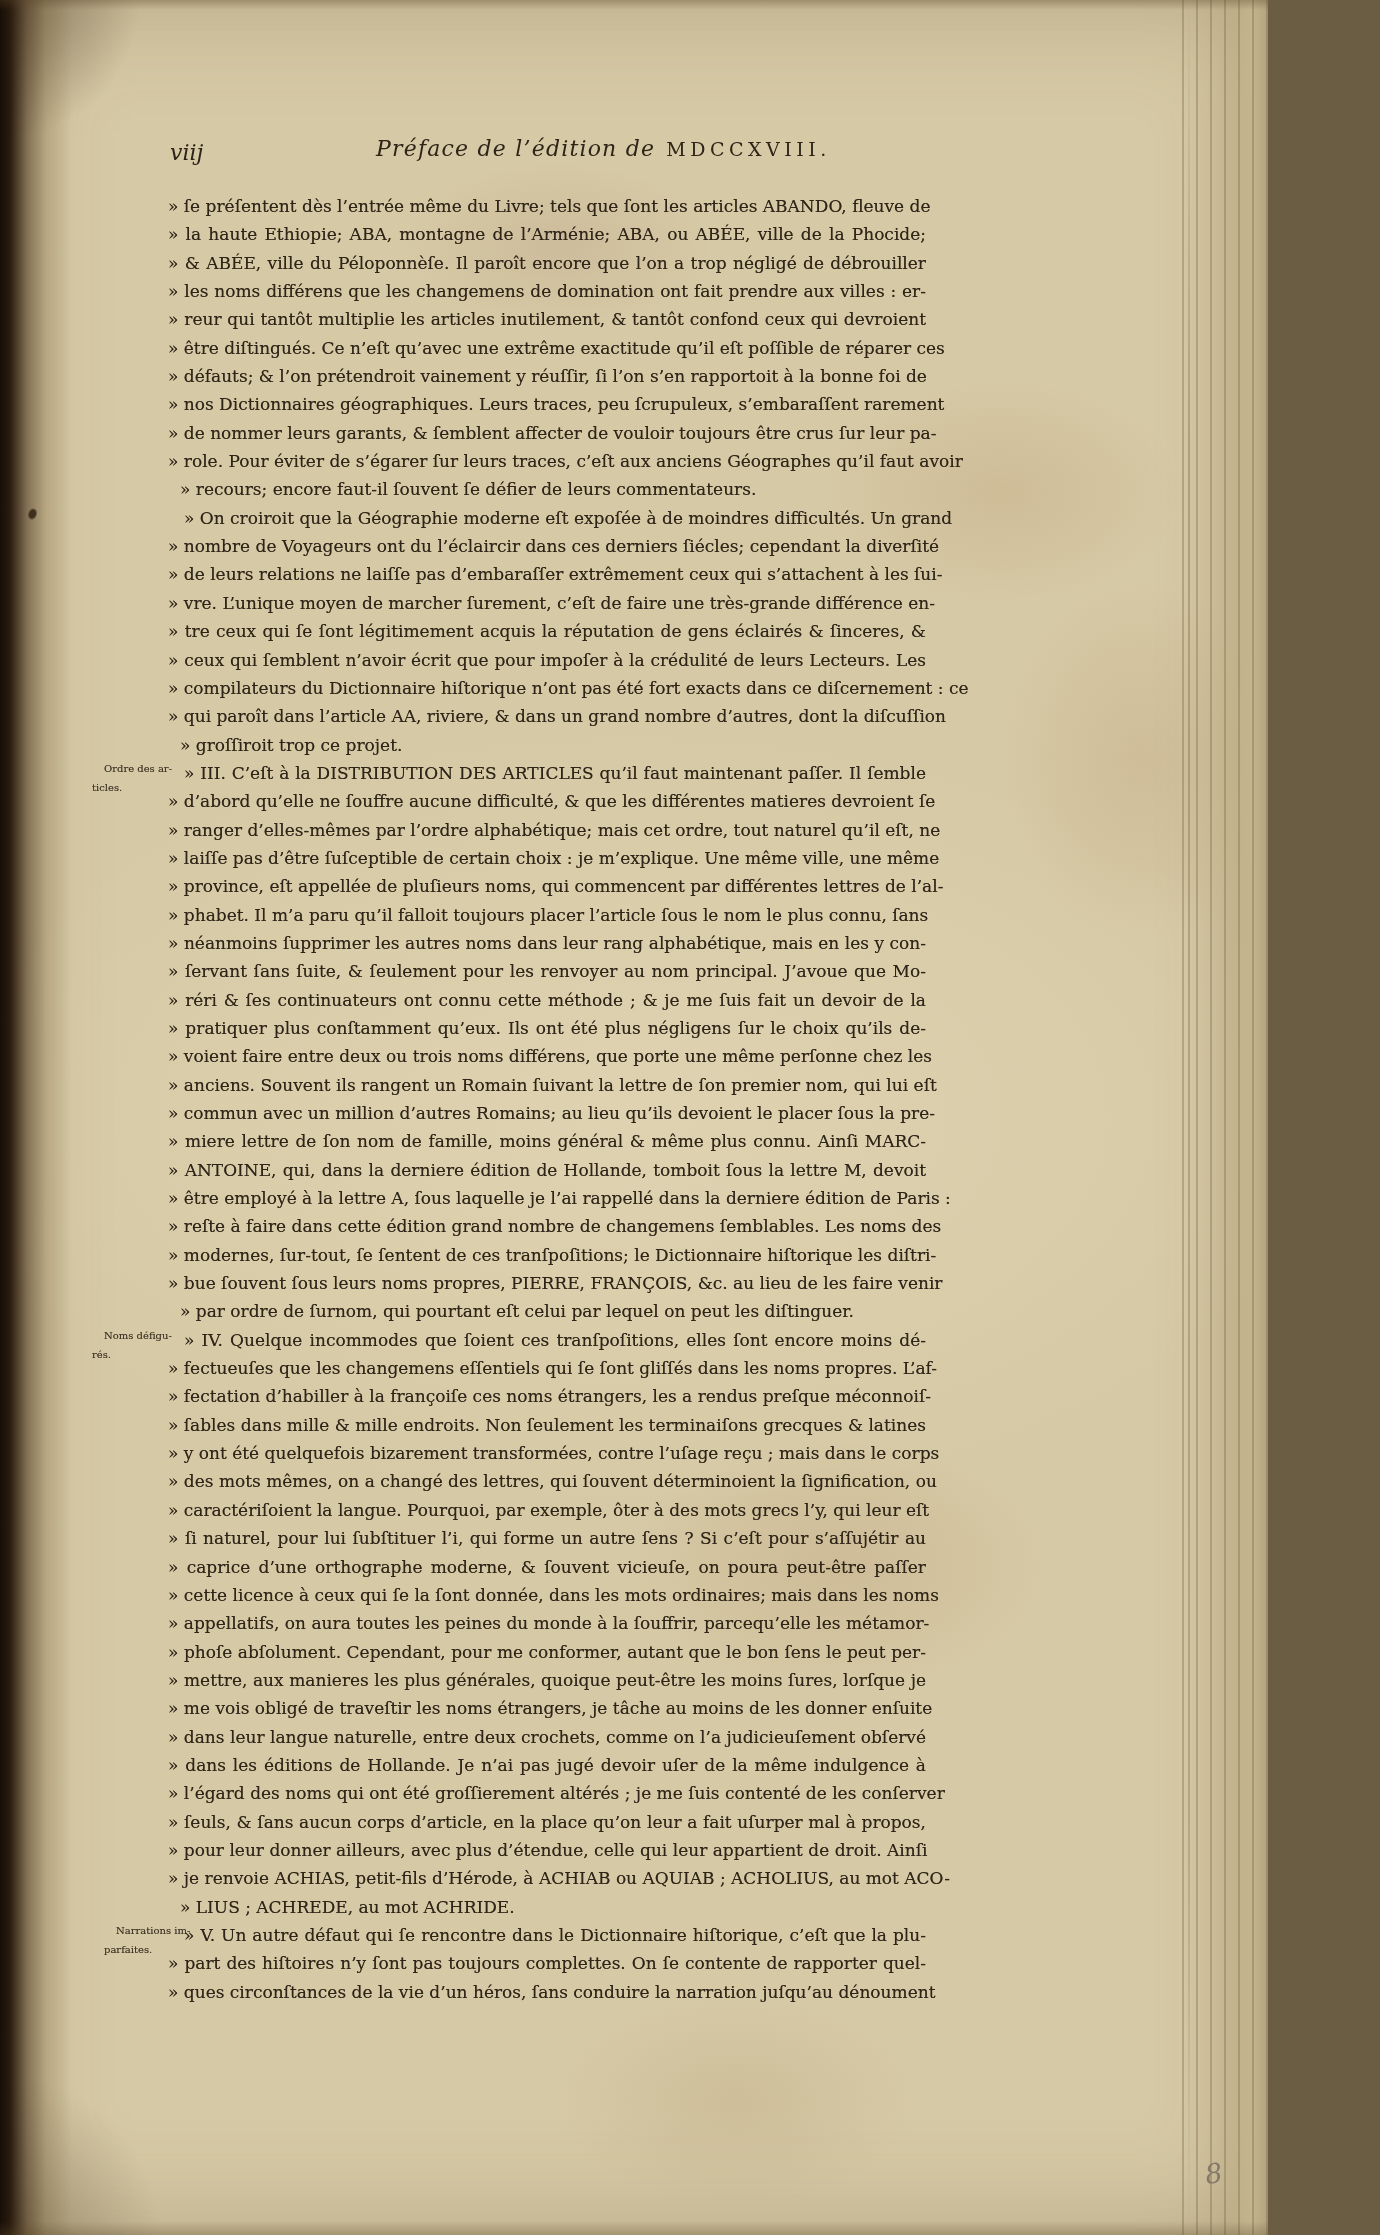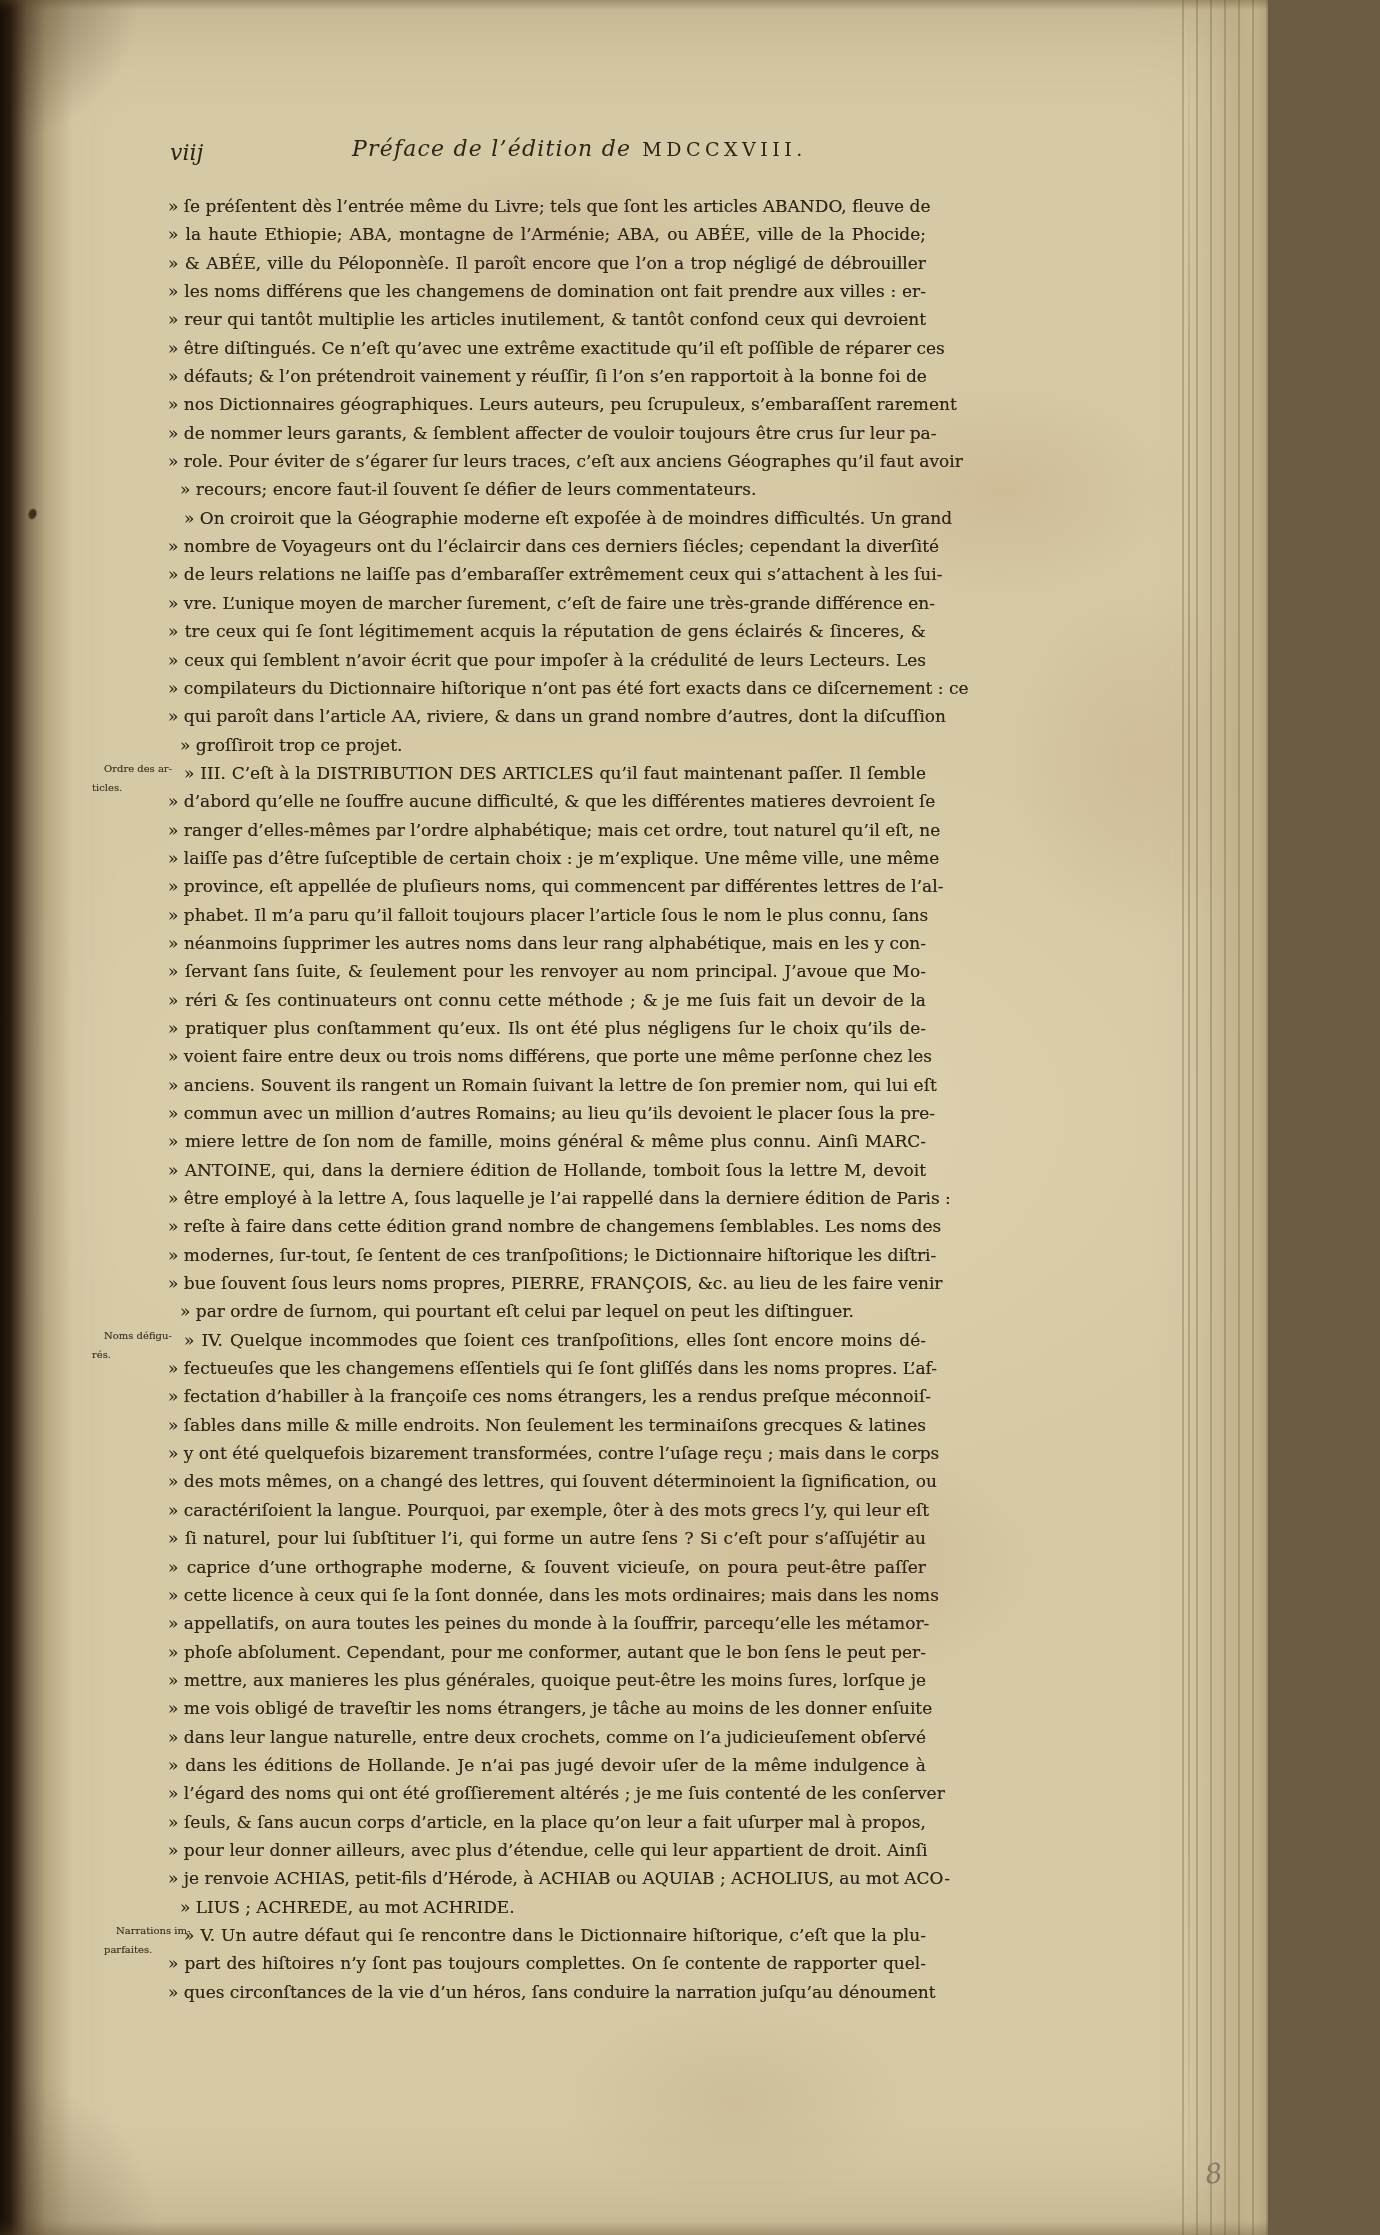--- a/index.html
+++ b/index.html
@@ -32,21 +32,21 @@
   .top-shade { position:absolute; left:0; top:0; width:100%; height:10px;
     background:linear-gradient(to bottom, rgba(90,70,40,.35), rgba(90,70,40,0)); }
   .bottom-shade { position:absolute; left:0; bottom:0; width:100%; height:14px;
     background:linear-gradient(to top, rgba(90,70,40,.30), rgba(90,70,40,0)); }
 
   .header-row { position:absolute; top:136px; left:0; width:100%; height:34px; }
   .folio {
     position:absolute; left:170px; top:4px;
     font-style:italic; font-size:22px; color:#2e2518;
   }
-  .running-title { position:absolute; left:352px; top:0; white-space:nowrap; }
+  .running-title { position:absolute; left:376px; top:0; white-space:nowrap; }
   .running-title .rt-italic { font-style:italic; font-size:22px; letter-spacing:1.2px; }
   .running-title .rt-caps { font-size:19px; letter-spacing:4.5px; margin-left:6px; }
 
   #text-block { position:absolute; left:168px; top:192px; width:758px; }
   .line {
     height:28.35px; line-height:28.35px; font-size:17px;
     text-align:justify; text-align-last:justify;
     white-space:nowrap; overflow:visible;
     text-shadow:0 0 .5px rgba(46,37,24,.55);
   }
@@ -96,21 +96,21 @@
   </div>
 
   <main id="text-block">
       <div class="line">» ſe préſentent dès l’entrée même du Livre; tels que ſont les articles ABANDO, fleuve de</div>
       <div class="line">» la haute Ethiopie; ABA, montagne de l’Arménie; ABA, ou ABÉE, ville de la Phocide;</div>
       <div class="line">» &amp; ABÉE, ville du Péloponnèſe. Il paroît encore que l’on a trop négligé de débrouiller</div>
       <div class="line">» les noms différens que les changemens de domination ont fait prendre aux villes : er-</div>
       <div class="line">» reur qui tantôt multiplie les articles inutilement, &amp; tantôt confond ceux qui devroient</div>
       <div class="line">» être diſtingués. Ce n’eſt qu’avec une extrême exactitude qu’il eſt poſſible de réparer ces</div>
       <div class="line">» défauts; &amp; l’on prétendroit vainement y réuſſir, ſi l’on s’en rapportoit à la bonne foi de</div>
-      <div class="line">» nos Dictionnaires géographiques. Leurs auteurs, peu ſcrupuleux, s’embaraſſent rarement</div>
+      <div class="line">» nos Dictionnaires géographiques. Leurs traces, peu ſcrupuleux, s’embaraſſent rarement</div>
       <div class="line">» de nommer leurs garants, &amp; ſemblent affecter de vouloir toujours être crus ſur leur pa-</div>
       <div class="line">» role. Pour éviter de s’égarer ſur leurs traces, c’eſt aux anciens Géographes qu’il faut avoir</div>
       <div class="line end">» recours; encore faut-il ſouvent ſe défier de leurs commentateurs.</div>
       <div class="line indent">» On croiroit que la Géographie moderne eſt expoſée à de moindres difficultés. Un grand</div>
       <div class="line">» nombre de Voyageurs ont du l’éclaircir dans ces derniers ſiécles; cependant la diverſité</div>
       <div class="line">» de leurs relations ne laiſſe pas d’embaraſſer extrêmement ceux qui s’attachent à les ſui-</div>
       <div class="line">» vre. L’unique moyen de marcher ſurement, c’eſt de faire une très-grande différence en-</div>
       <div class="line">» tre ceux qui ſe ſont légitimement acquis la réputation de gens éclairés &amp; ſinceres, &amp;</div>
       <div class="line">» ceux qui ſemblent n’avoir écrit que pour impoſer à la crédulité de leurs Lecteurs. Les</div>
       <div class="line">» compilateurs du Dictionnaire hiſtorique n’ont pas été fort exacts dans ce diſcernement : ce</div>

